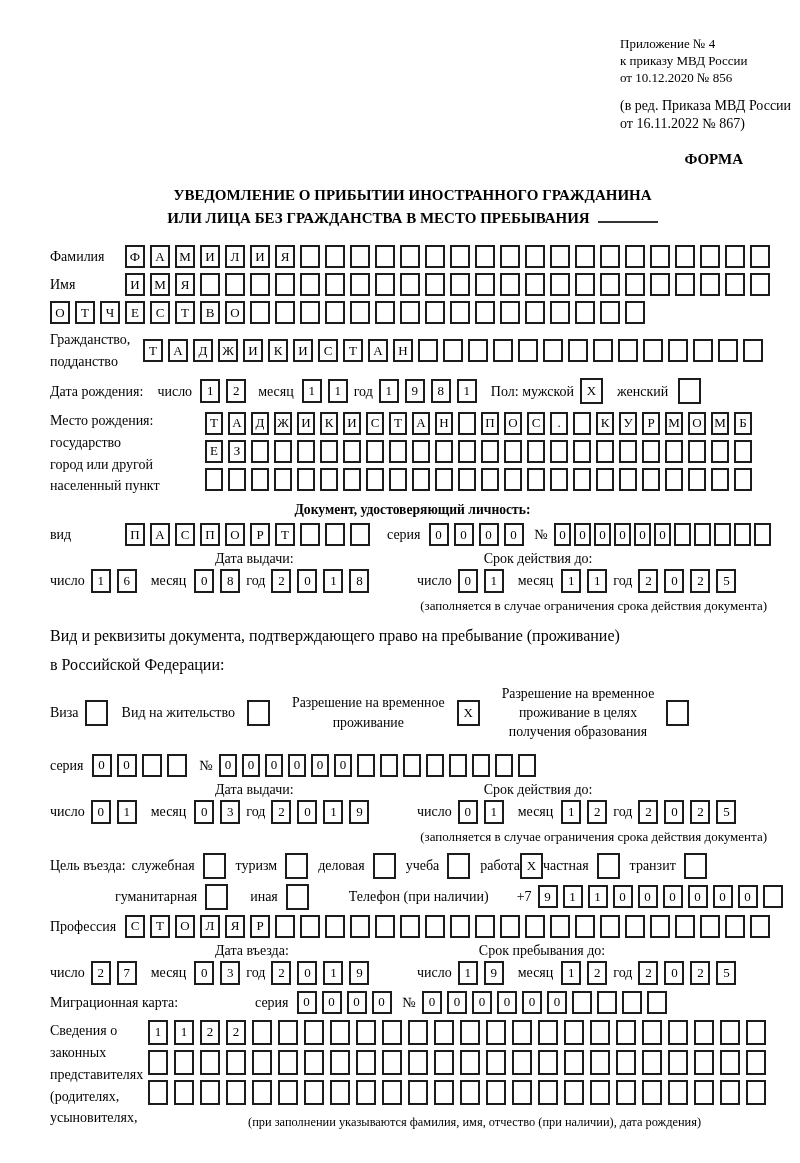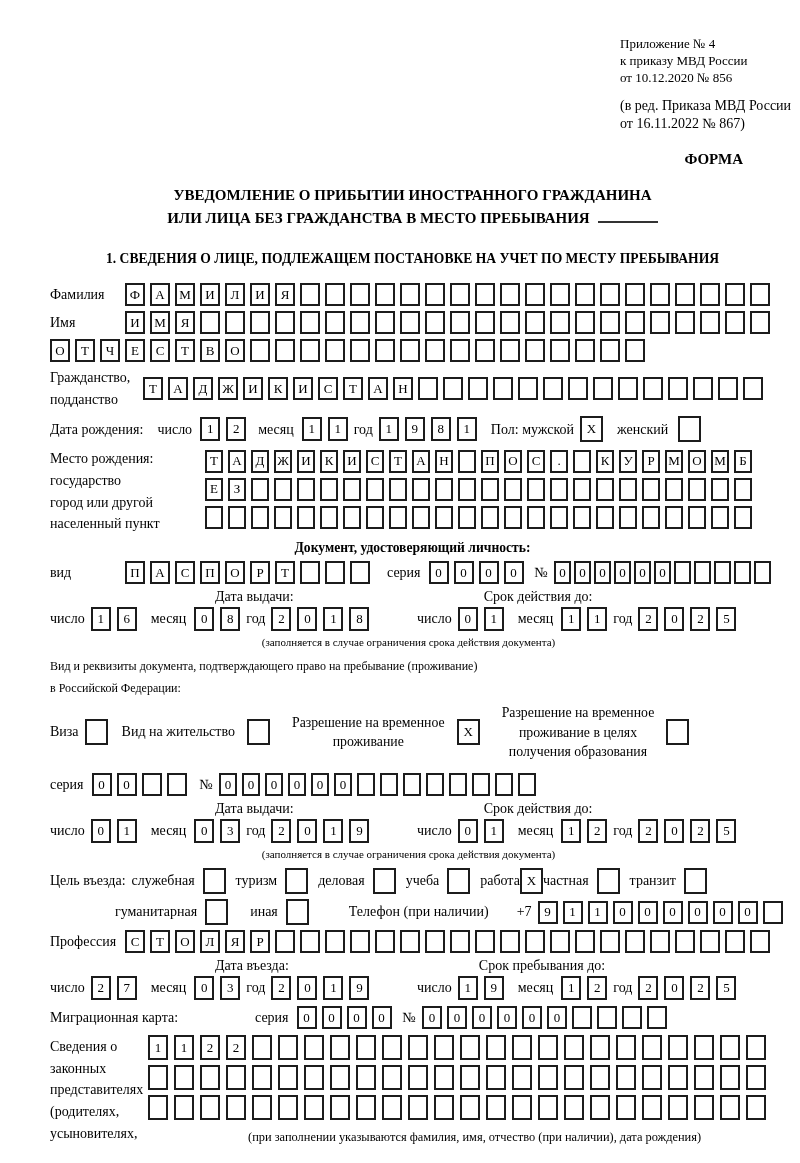--- a/index.html
+++ b/index.html
@@ -40,22 +40,22 @@
   .ml28{margin-left:28px;} .ml40{margin-left:40px;} .ind65{margin-left:65px;}
   .mr6{margin-right:6px;} .mr8{margin-right:8px;}
   .dochead{text-align:center;font-weight:bold;font-size:13.6px;margin:3px 0 5px;}
   .dhdr{display:flex;font-size:14px;margin:3px 0 2px;}
   .dhdr .h1{margin-left:165px;}
   .dhdr .h2{margin-left:190px;}
   .dgrp{display:flex;align-items:center;flex:none;}
   .dgrp .lbl{line-height:24px;}
   .dgrp-l{width:345px;}
   .dgrp-r{margin-left:22px;}
-  .note{text-align:center;font-size:11px;margin:0 8px 8px 0;}
-  .intro{font-size:12px;line-height:1.8;margin:4px 0 2px;}
+  .note{text-align:right;font-size:13px;margin:0 8px 8px 0;}
+  .intro{font-size:16px;line-height:1.8;margin:4px 0 2px;}
   .ctr{text-align:center;font-size:13.8px;line-height:1.4;flex:none;}
   .ctr span{display:block;}
   .visa-row{margin-top:4px;margin-bottom:12px;}
   .visa-row .lbl{line-height:26px;}
   .prow .lbl{line-height:26px;}
   .rep-note{font-size:12.4px;margin-top:10px;padding-left:100px;white-space:nowrap;} .mt6{margin-top:6px;}
 </style>
 </head>
 <body>
 
@@ -71,21 +71,20 @@
     </div>
   </div>
 
   <div class="forma">ФОРМА</div>
 
   <div class="title">
     <div>УВЕДОМЛЕНИЕ О ПРИБЫТИИ ИНОСТРАННОГО ГРАЖДАНИНА</div>
     <div><span>ИЛИ ЛИЦА БЕЗ ГРАЖДАНСТВА В МЕСТО ПРЕБЫВАНИЯ</span><span class="uline"></span></div>
   </div>
 
-  <div class="sec1">1. СВЕДЕНИЯ О ЛИЦЕ, ПОДЛЕЖАЩЕМ ПОСТАНОВКЕ НА УЧЕТ ПО МЕСТУ ПРЕБЫВАНИЯ</div>
 
   <div class="formbody">
 
     <div class="row">
       <span class="lbl w75">Фамилия</span>
       <span class="cells">
           <span class="cell">Ф</span>
           <span class="cell">А</span>
           <span class="cell">М</span>
           <span class="cell">И</span>

